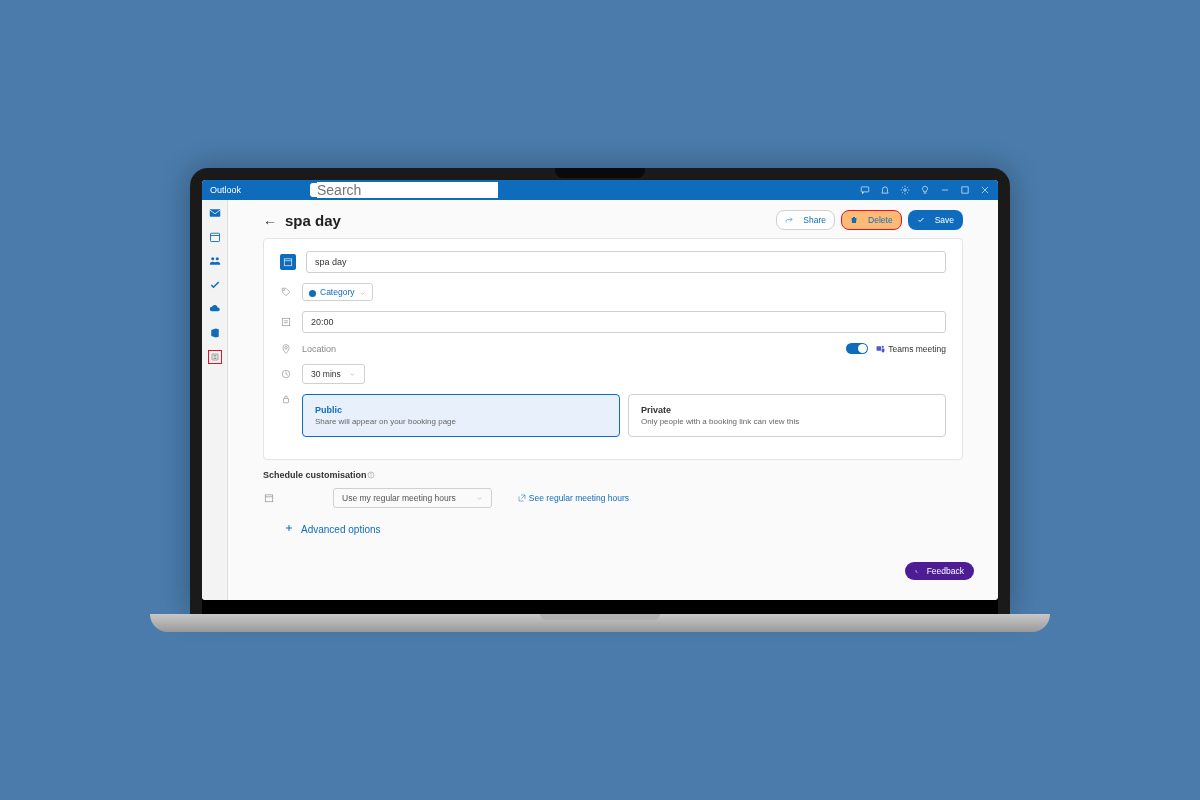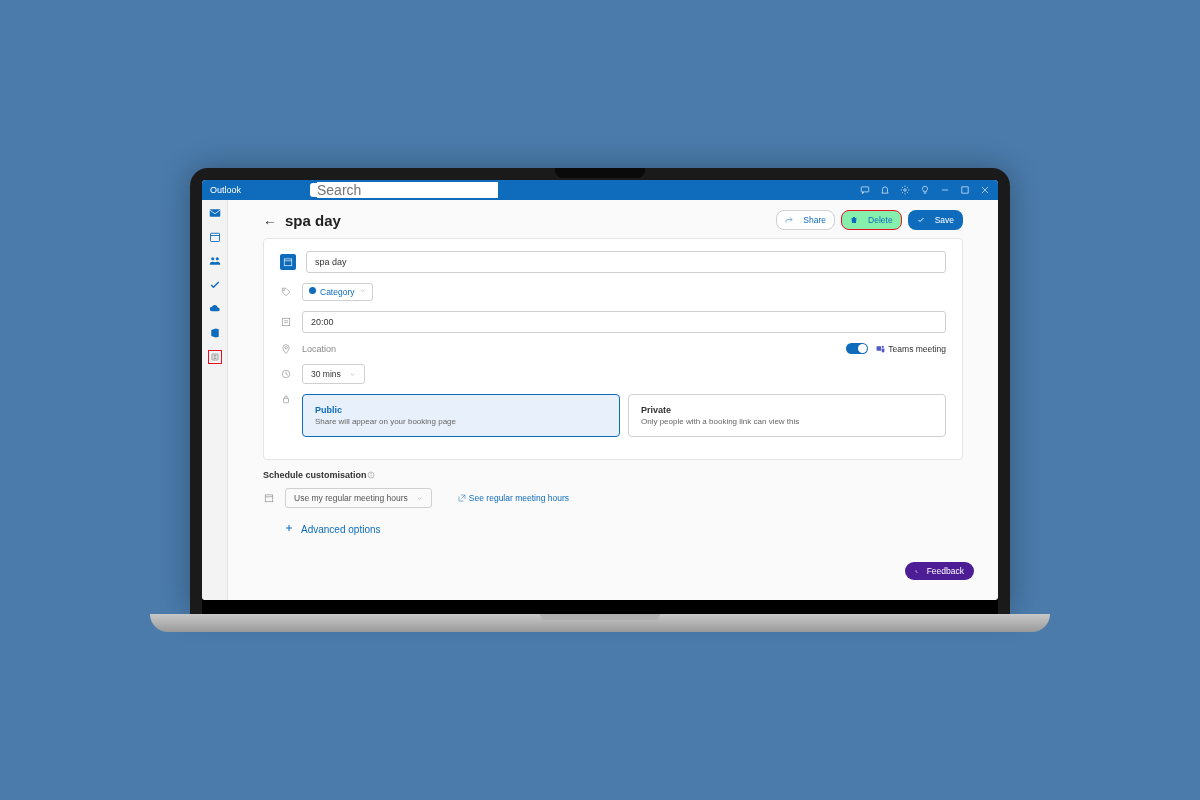--- a/index.html
+++ b/index.html
@@ -27,47 +27,47 @@
 .sidebar-item.active { color: #0f6cbd; }
 .sidebar-item.highlighted { border: 1.5px solid #e81123; padding: 2px; }
 
 .main { flex: 1; padding: 10px 35px; overflow-y: auto; }
 .page-header { display: flex; align-items: center; margin-bottom: 8px; }
 .back-arrow { font-size: 14px; color: #333; margin-right: 8px; cursor: pointer; }
 .page-title { font-size: 15px; font-weight: 600; color: #222; flex: 1; }
 .header-actions { display: flex; gap: 6px; align-items: center; }
 .btn { font-size: 8.5px; padding: 4px 8px; border-radius: 8px; cursor: pointer; display: inline-flex; align-items: center; gap: 10px; border: 1px solid transparent; }
 .btn-link { color: #0f6cbd; background: #fff; border-color: #d0d0d0; }
-.btn-delete { color: #0f6cbd; background: #86efac; border: 1.5px solid #e81123; text-align: center; }
+.btn-delete { color: #0f6cbd; background: #fdba74; border: 1.5px solid #e81123; text-align: center; }
 .btn-primary { background: #0f6cbd; color: #fff; }
 
 .card { background: #fff; border: 1px solid #e5e5e5; border-radius: 4px; padding: 12px 16px; margin-bottom: 10px; }
 .section-title { font-size: 9px; font-weight: 600; color: #333; margin-bottom: 8px; }
 .section-title-info { font-size: 9px; font-weight: 600; color: #333; margin: 4px 0 8px 0; display:flex; align-items:center; }
 .form-row { display: flex; align-items: center; gap: 10px; margin-bottom: 10px; }
 .row-icon { width: 12px; color: #888; display: flex; justify-content: center; }
 .text-input { flex: 1; border: 1px solid #d0d0d0; border-radius: 3px; padding: 5px 8px; font-size: 9px; color: #333; }
 .calendar-icon-box { width:16px; height:16px; background:#0f6cbd; border-radius:2px; display:flex; align-items:center; justify-content:center; color:#fff;}
-.category-chip { border: 1px solid #d0d0d0; border-radius: 3px; padding: 3px 6px; display: inline-flex; align-items: flex-start; gap: 4px; font-size: 8.5px; color: #0f6cbd; }
+.category-chip { border: 1px solid #d0d0d0; border-radius: 3px; padding: 3px 6px; display: inline-flex; align-items: flex-end; gap: 4px; font-size: 8.5px; color: #0f6cbd; }
 .category-dot { width: 7px; height: 7px; background: #0f6cbd; border-radius: 50%; }
 .location-row { display:flex; align-items:center; flex:1; gap:8px;}
 .location-input { flex:1; font-size:9px; color:#888; }
 .toggle { width: 22px; height: 11px; background: #0f6cbd; border-radius: 6px; position: relative; cursor: pointer; }
 .toggle::after { content:''; position:absolute; right:1px; top:1px; width:9px; height:9px; background:#fff; border-radius:50%; }
 .teams-label { font-size: 8.5px; color: #333; display:flex; align-items:center; gap:3px;}
 .duration-select { border: 1px solid #d0d0d0; border-radius: 3px; padding: 4px 8px; font-size: 8.5px; color: #333; display:inline-flex; align-items:center; gap:8px; cursor:pointer;}
 
 .visibility-row { display: flex; gap: 8px; }
 .vis-option { flex: 1; border: 1px solid #d0d0d0; border-radius: 4px; padding: 10px 12px; cursor: pointer; }
 .vis-option.selected { background: #e8f1fb; border-color: #0f6cbd; }
 .vis-title { font-size: 9px; font-weight: 600; color: #0f6cbd; margin-bottom: 2px; }
 .vis-option:not(.selected) .vis-title { color: #333; }
 .vis-desc { font-size: 8px; color: #666; }
 
-.schedule-select { border: 1px solid #d0d0d0; border-radius: 3px; padding: 4px 8px; font-size: 8.5px; color: #555; display:inline-flex; align-items:center; gap:8px; cursor:pointer;}
+.schedule-select { border: 1px solid #d0d0d0; border-radius: 3px; padding: 4px 8px; font-size: 8.5px; color: #555; display:inline-flex; align-items:center; gap:20px; cursor:pointer;margin-left:48px;}
 .link-text { color: #0f6cbd; font-size: 8.5px; cursor: pointer; display:inline-flex; align-items:center; gap:3px;margin-left:16px;}
 .advanced { color: #0f6cbd; font-size: 10px; cursor: pointer; display:inline-flex; align-items:flex-start; gap:8px; margin-left:22px;}
 
 .feedback-pill { position: absolute; right: 24px; bottom: 20px; background: #4c1d95; color: #fff; font-size: 8.5px; padding: 4px 10px; border-radius: 12px; cursor: pointer; display:flex; align-items:center; gap:4px;}
 
 svg { display: block; }
 </style>
 </head>
 <body>
 

